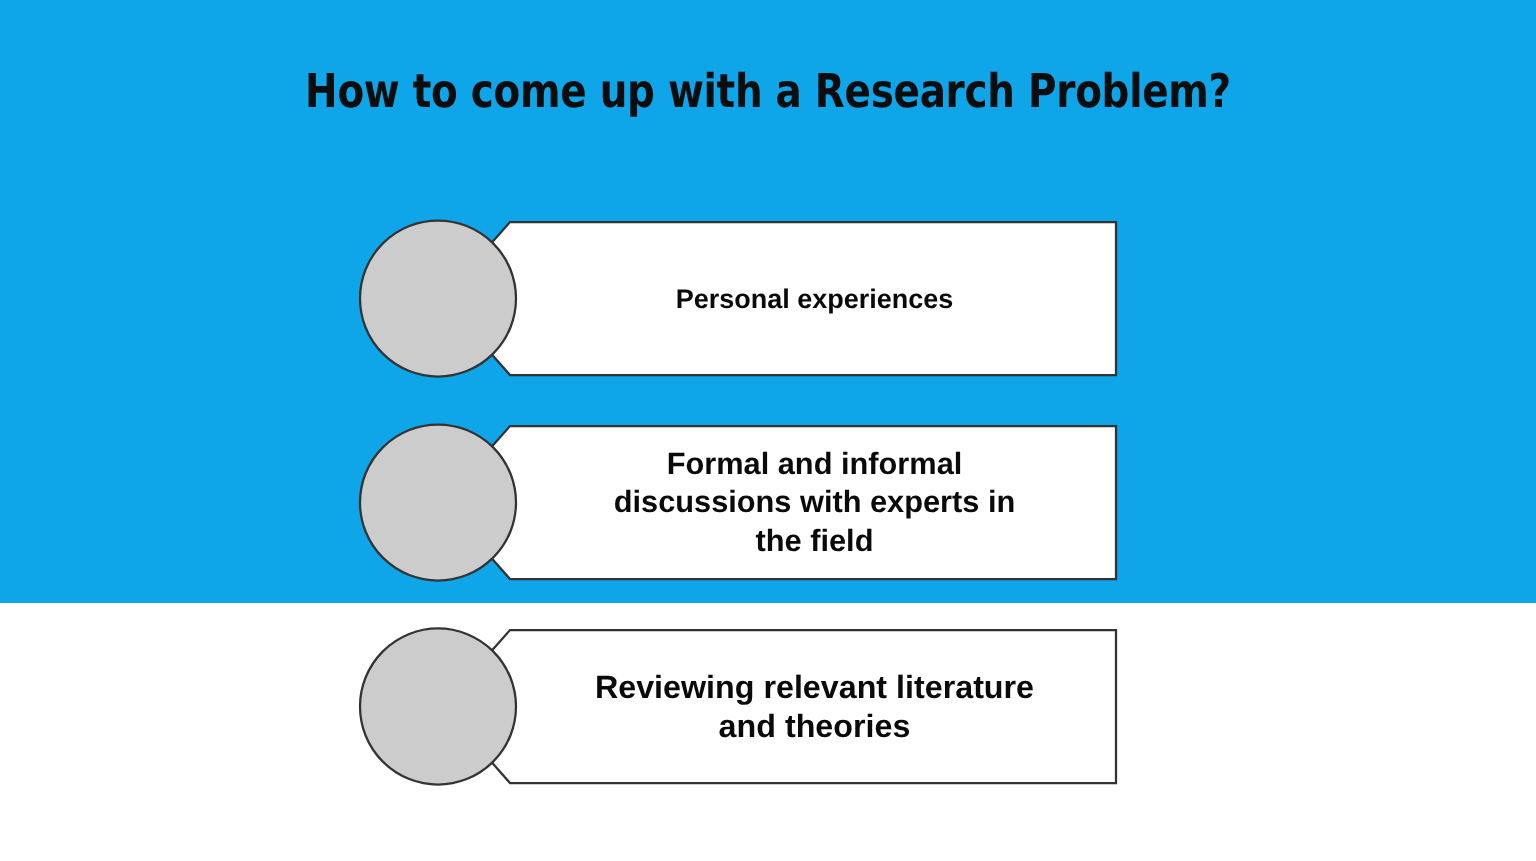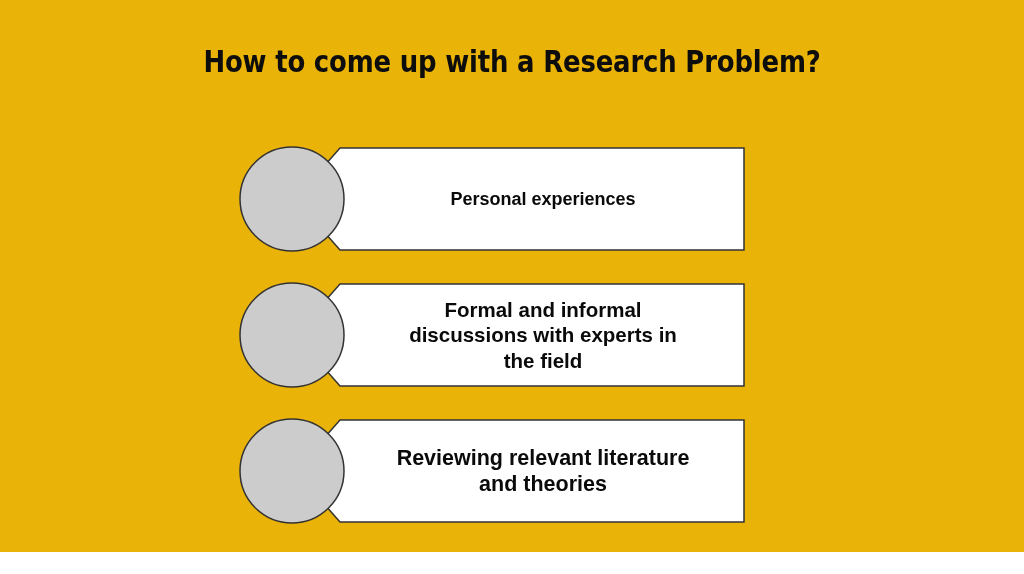--- a/index.html
+++ b/index.html
@@ -14,22 +14,22 @@
     font-family: "Liberation Sans", sans-serif;
     overflow: hidden;
     position: relative;
   }
 
   #slide {
     position: absolute;
     left: 0;
     top: 0;
     width: 1024px;
-    height: 552px;
-    background: #eab308;
+    height: 402px;
+    background: #0ea5e9;
   }
 
   
   #slide-title {
     position: absolute;
     left: 0;
     top: 41px;
     width: 1024px;
     text-align: center;
     font-family: "DejaVu Sans Condensed", "Liberation Sans Narrow", "Liberation Sans", sans-serif;

